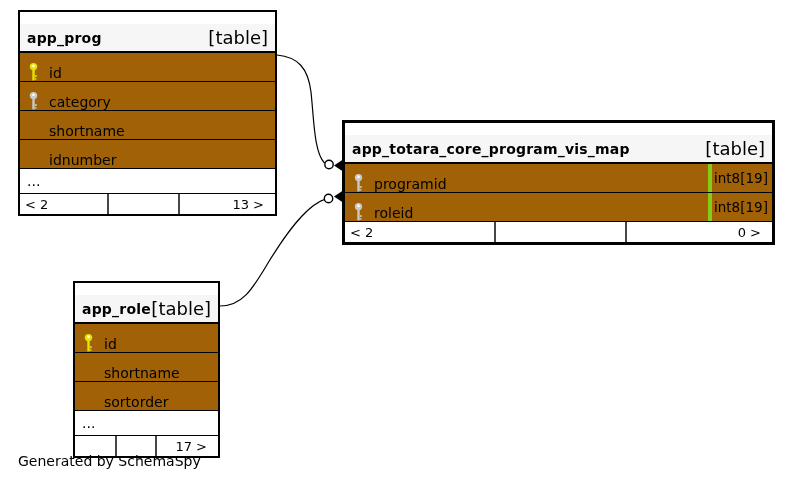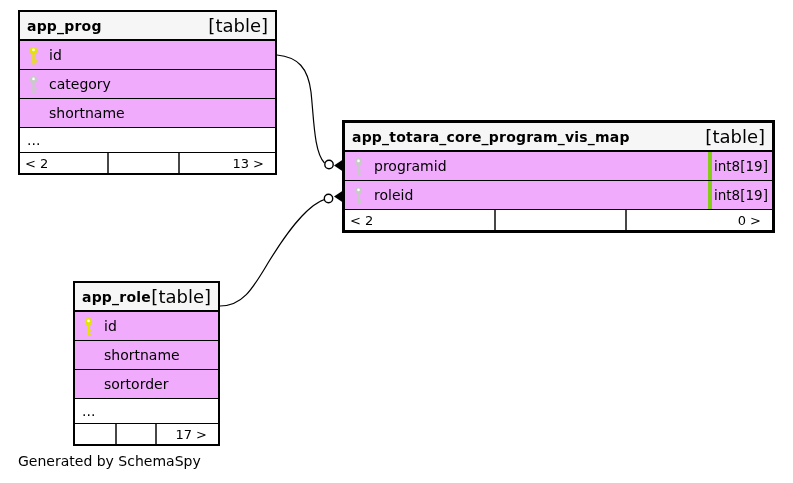--- a/index.html
+++ b/index.html
@@ -6,27 +6,27 @@
   #canvas {
     position:relative; width:793px; height:483px; background:#ffffff;
     font-family:"DejaVu Sans","Liberation Sans",sans-serif; color:#000;
     overflow:hidden;
   }
   .table { position:absolute; background:#fff; border:2px solid #000; box-sizing:border-box; }
   .table.focus { border-width:3px; }
   .thead {
     display:flex; justify-content:space-between; align-items:center;
     background:#f6f6f6; border-bottom:2px solid #000;
-    height:29px; padding:0 7px; box-sizing:border-box;
+    height:29px; padding:0 7px; box-sizing:border-box;margin-top:12px;
   }
   .tname { font-weight:bold; font-size:14px; letter-spacing:0.2px; }
   .ttag  { font-size:18px; font-weight:normal; }
   .trow {
-    display:flex; align-items:center; height:29px; box-sizing:border-box;
-    border-bottom:1px solid #000; padding-left:8px; background:#f0abfc;
+    display:flex; align-items:flex-end; height:29px; box-sizing:border-box;
+    border-bottom:1px solid #000; padding-left:8px; background:#a16207;
   }
   .keyslot { width:11px; height:19px; margin-right:10px; flex:0 0 11px; }
   .key.pk { fill:#e4e400; }
   .key.fk { fill:#c9c9c9; }
   .key .hole { fill:#ffffff; }
   .colname { font-size:14px; white-space:nowrap; }
   .typecell {
     margin-left:auto; align-self:stretch; display:flex; align-items:center;
     border-left:4px solid #84cc16; width:64px; flex:0 0 64px;
     padding:0 2px; font-size:13.5px; box-sizing:border-box;
@@ -86,20 +86,24 @@
             <rect x="4.3" y="7.8" width="2.4" height="10.6"></rect>
             <rect x="6.7" y="13.2" width="2.1" height="1.7"></rect>
             <rect x="6.7" y="16.2" width="1.7" height="1.5"></rect>
           </svg>
       </span>
       <span class="colname">category</span>
     </div>
     <div class="trow">
       <span class="keyslot"></span>
       <span class="colname">shortname</span>
+    </div>
+    <div class="trow">
+      <span class="keyslot"></span>
+      <span class="colname">idnumber</span>
     </div>
     <div class="ellipsisrow">...</div>
     <div class="tfoot">
       <div class="fcell left">&lt; 2</div>
       <div class="fcell mid"></div>
       <div class="fcell right">13 &gt;</div>
     </div>
   </div>
 
   <div id="t-vis-map" class="table focus t-vis">

